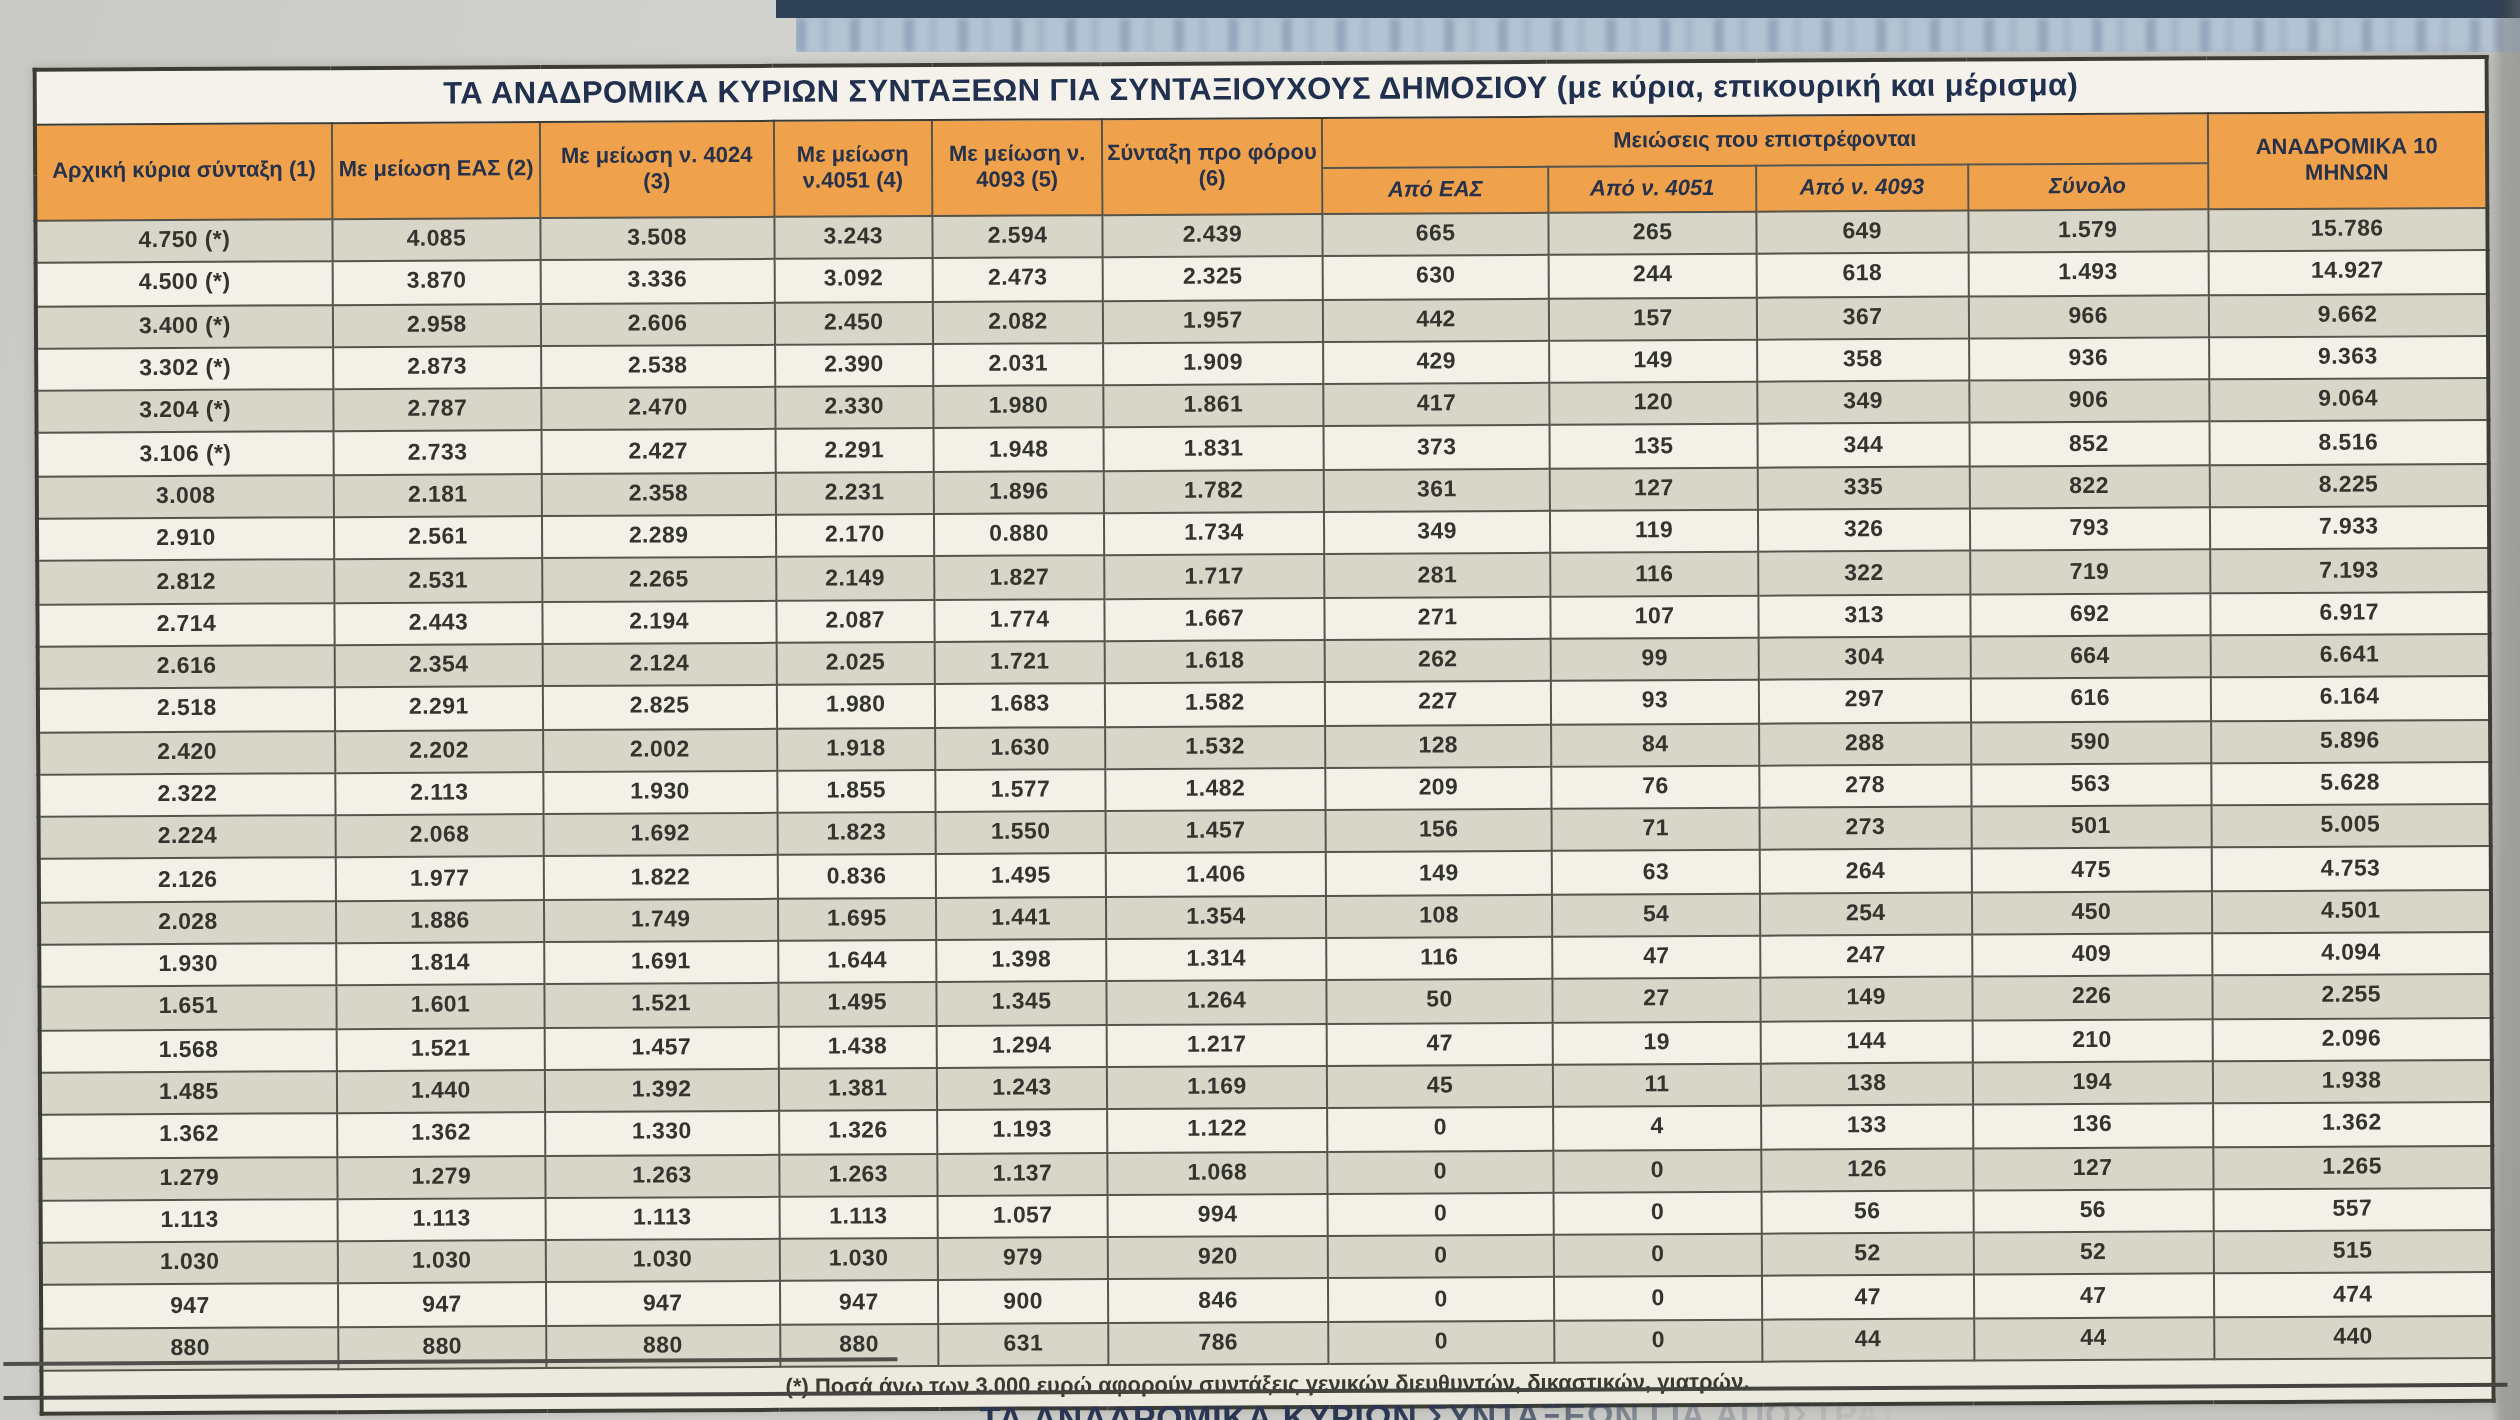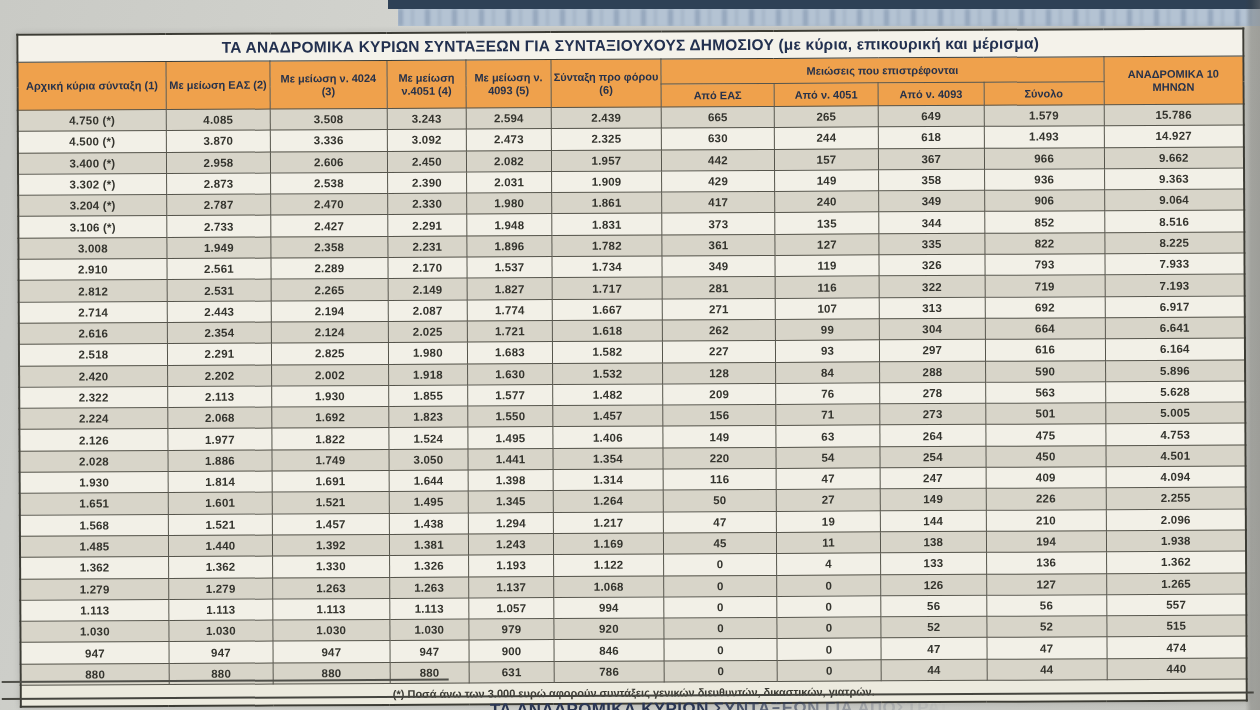--- a/index.html
+++ b/index.html
@@ -45,21 +45,21 @@
     border:1px solid #56554c;padding:0 2px;text-align:center;vertical-align:middle;
   }
   .title-row td{
     background:#f4f2ea;border:1.5px solid #3c3c35;
     font-size:15.5px;font-weight:700;color:#22304f;height:26px;letter-spacing:.2px;
   }
   thead th{
     background:#efa14c;color:#27324a;font-size:11px;font-weight:700;line-height:1.15;
   }
   tr.h1 th{height:24px;}
-  tr.h2 th{height:22px;}
+  tr.h2 th{height:22px;font-style:italic;}
   tbody td{
     height:20.3px;font-size:11.5px;font-weight:600;color:#34342e;letter-spacing:.2px;
   }
   tbody tr:nth-child(odd) td{background:#d8d5c9;}
   tbody tr:nth-child(even) td{background:#f2f0e7;}
   tfoot td{
     background:#eceade;font-size:11px;font-weight:600;color:#3a3a33;height:20px;border:1.5px solid #3c3c35;
   }
 
   
@@ -174,57 +174,57 @@
           <td>9.363</td>
         </tr>
         <tr>
           <td>3.204 (*)</td>
           <td>2.787</td>
           <td>2.470</td>
           <td>2.330</td>
           <td>1.980</td>
           <td>1.861</td>
           <td>417</td>
-          <td>240</td>
+          <td>120</td>
           <td>349</td>
           <td>906</td>
           <td>9.064</td>
         </tr>
         <tr>
           <td>3.106 (*)</td>
           <td>2.733</td>
           <td>2.427</td>
           <td>2.291</td>
           <td>1.948</td>
           <td>1.831</td>
           <td>373</td>
           <td>135</td>
           <td>344</td>
           <td>852</td>
           <td>8.516</td>
         </tr>
         <tr>
           <td>3.008</td>
-          <td>1.949</td>
+          <td>2.181</td>
           <td>2.358</td>
           <td>2.231</td>
           <td>1.896</td>
           <td>1.782</td>
           <td>361</td>
           <td>127</td>
           <td>335</td>
           <td>822</td>
           <td>8.225</td>
         </tr>
         <tr>
           <td>2.910</td>
           <td>2.561</td>
           <td>2.289</td>
           <td>2.170</td>
-          <td>1.537</td>
+          <td>0.880</td>
           <td>1.734</td>
           <td>349</td>
           <td>119</td>
           <td>326</td>
           <td>793</td>
           <td>7.933</td>
         </tr>
         <tr>
           <td>2.812</td>
           <td>2.531</td>
@@ -313,37 +313,37 @@
           <td>156</td>
           <td>71</td>
           <td>273</td>
           <td>501</td>
           <td>5.005</td>
         </tr>
         <tr>
           <td>2.126</td>
           <td>1.977</td>
           <td>1.822</td>
-          <td>1.524</td>
+          <td>0.836</td>
           <td>1.495</td>
           <td>1.406</td>
           <td>149</td>
           <td>63</td>
           <td>264</td>
           <td>475</td>
           <td>4.753</td>
         </tr>
         <tr>
           <td>2.028</td>
           <td>1.886</td>
           <td>1.749</td>
-          <td>3.050</td>
+          <td>1.695</td>
           <td>1.441</td>
           <td>1.354</td>
-          <td>220</td>
+          <td>108</td>
           <td>54</td>
           <td>254</td>
           <td>450</td>
           <td>4.501</td>
         </tr>
         <tr>
           <td>1.930</td>
           <td>1.814</td>
           <td>1.691</td>
           <td>1.644</td>

